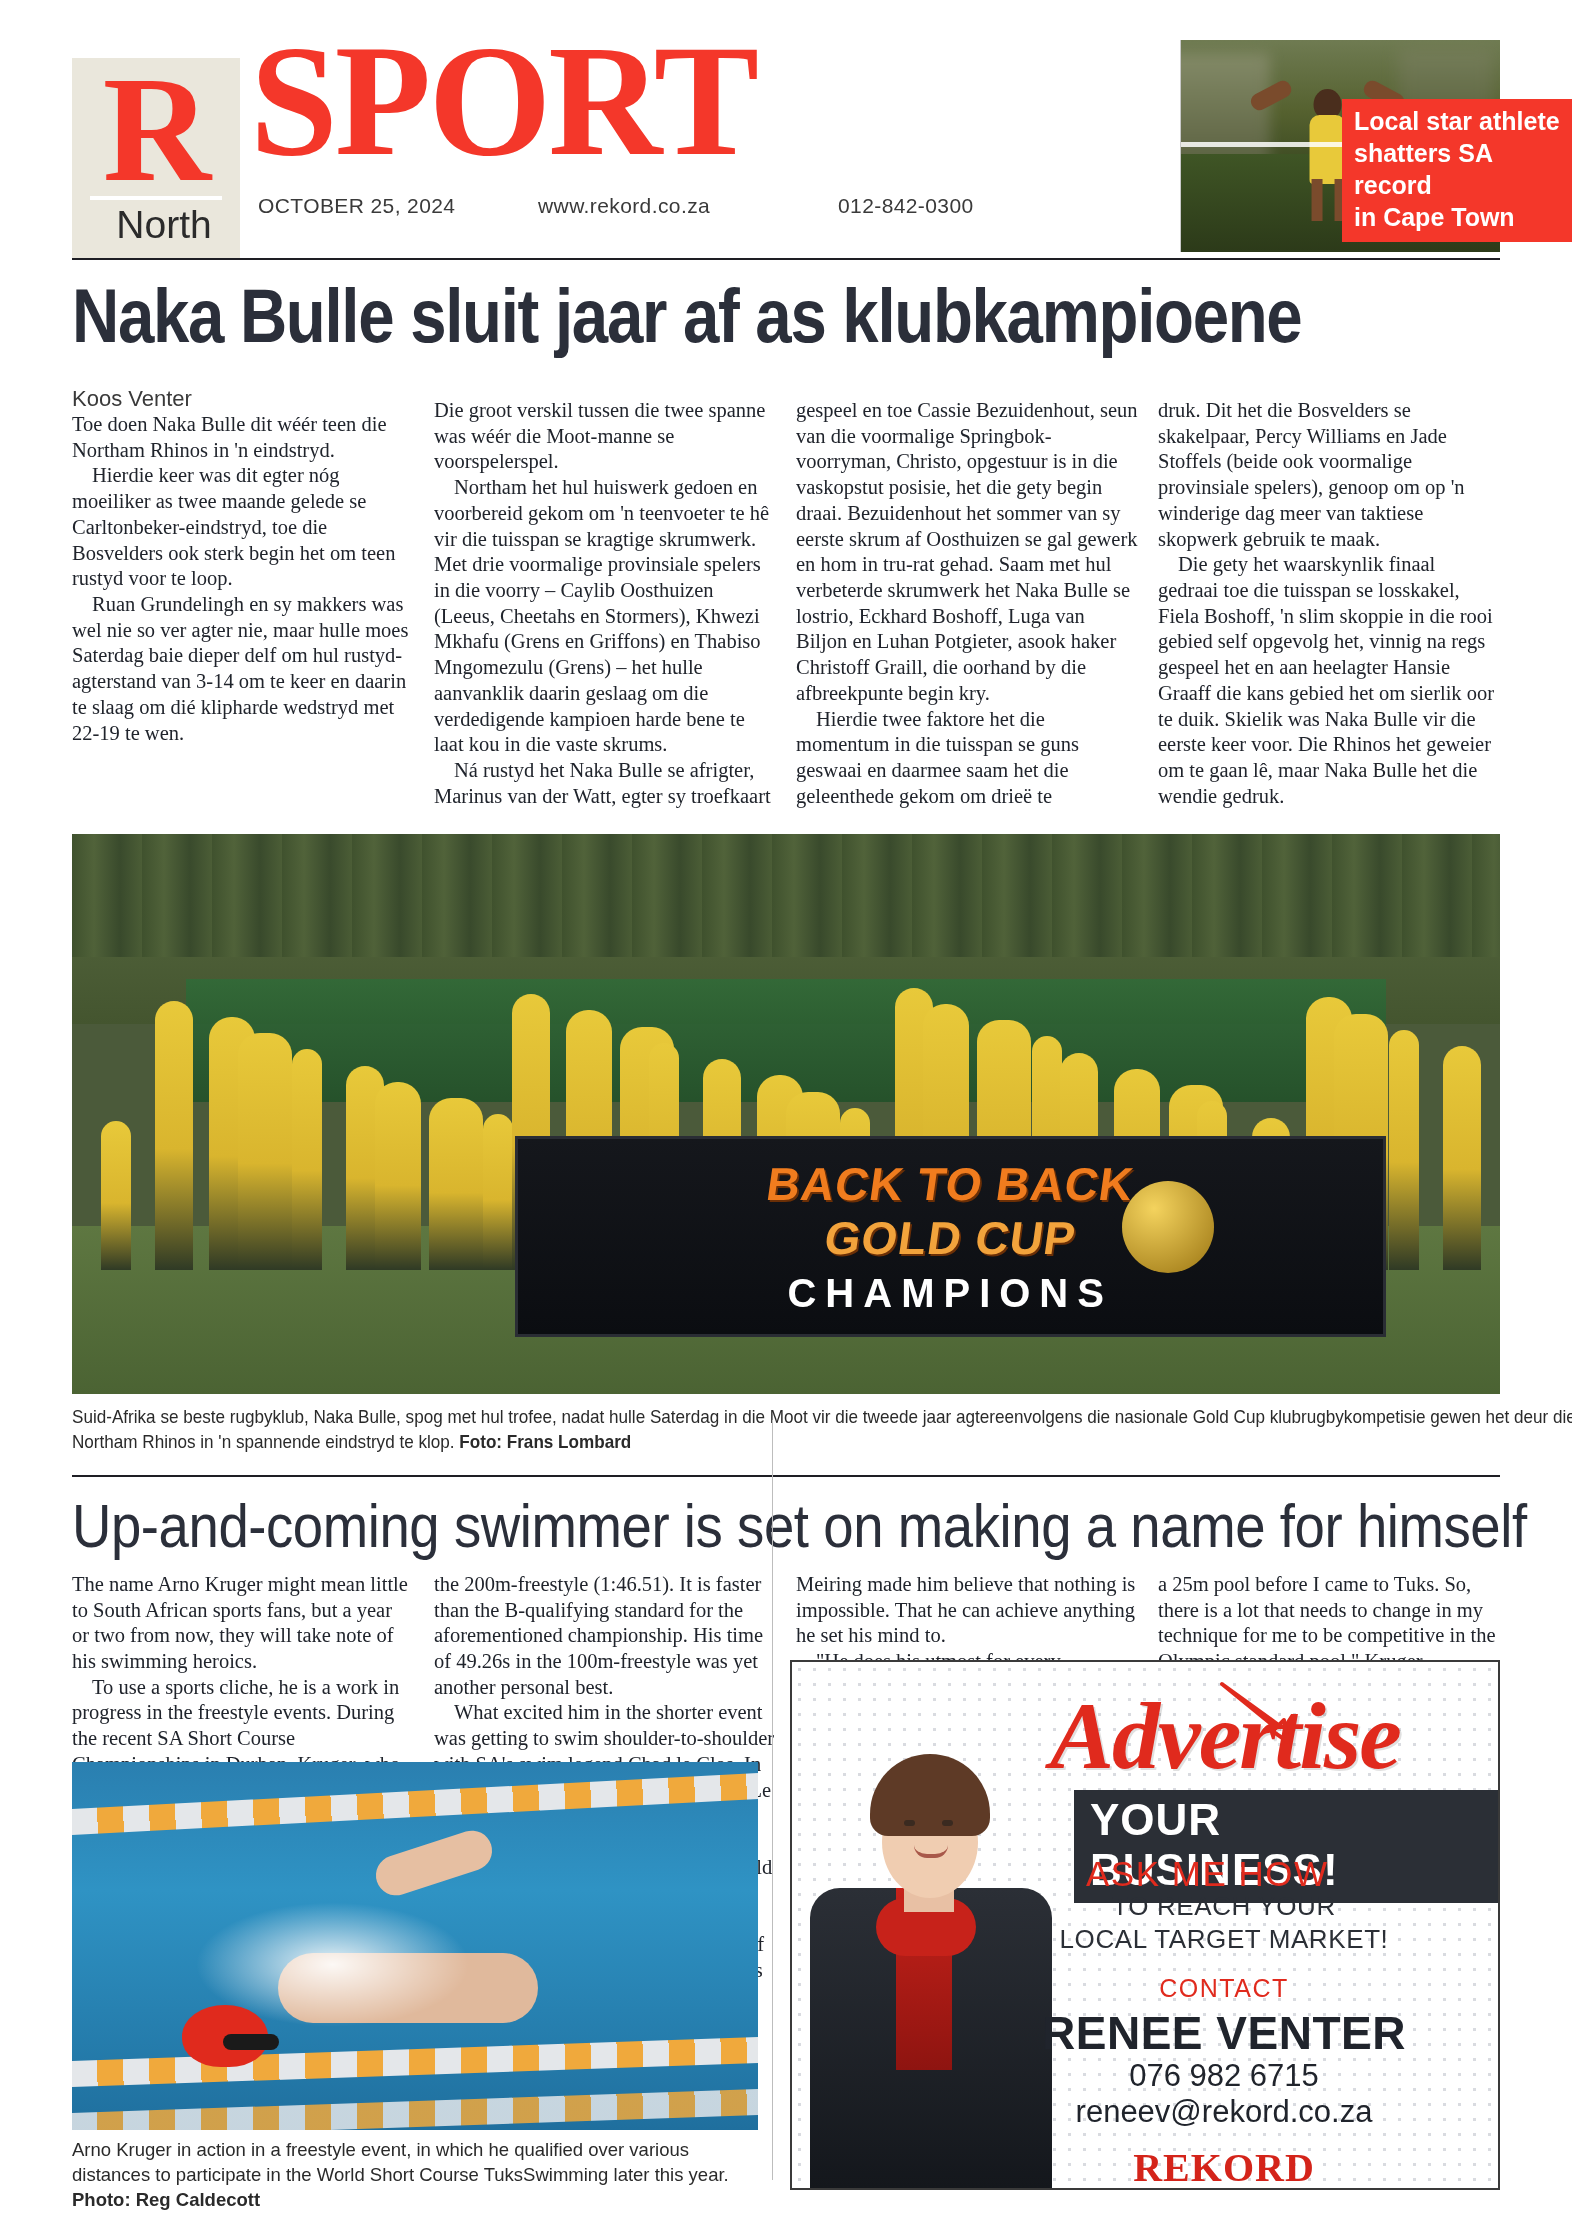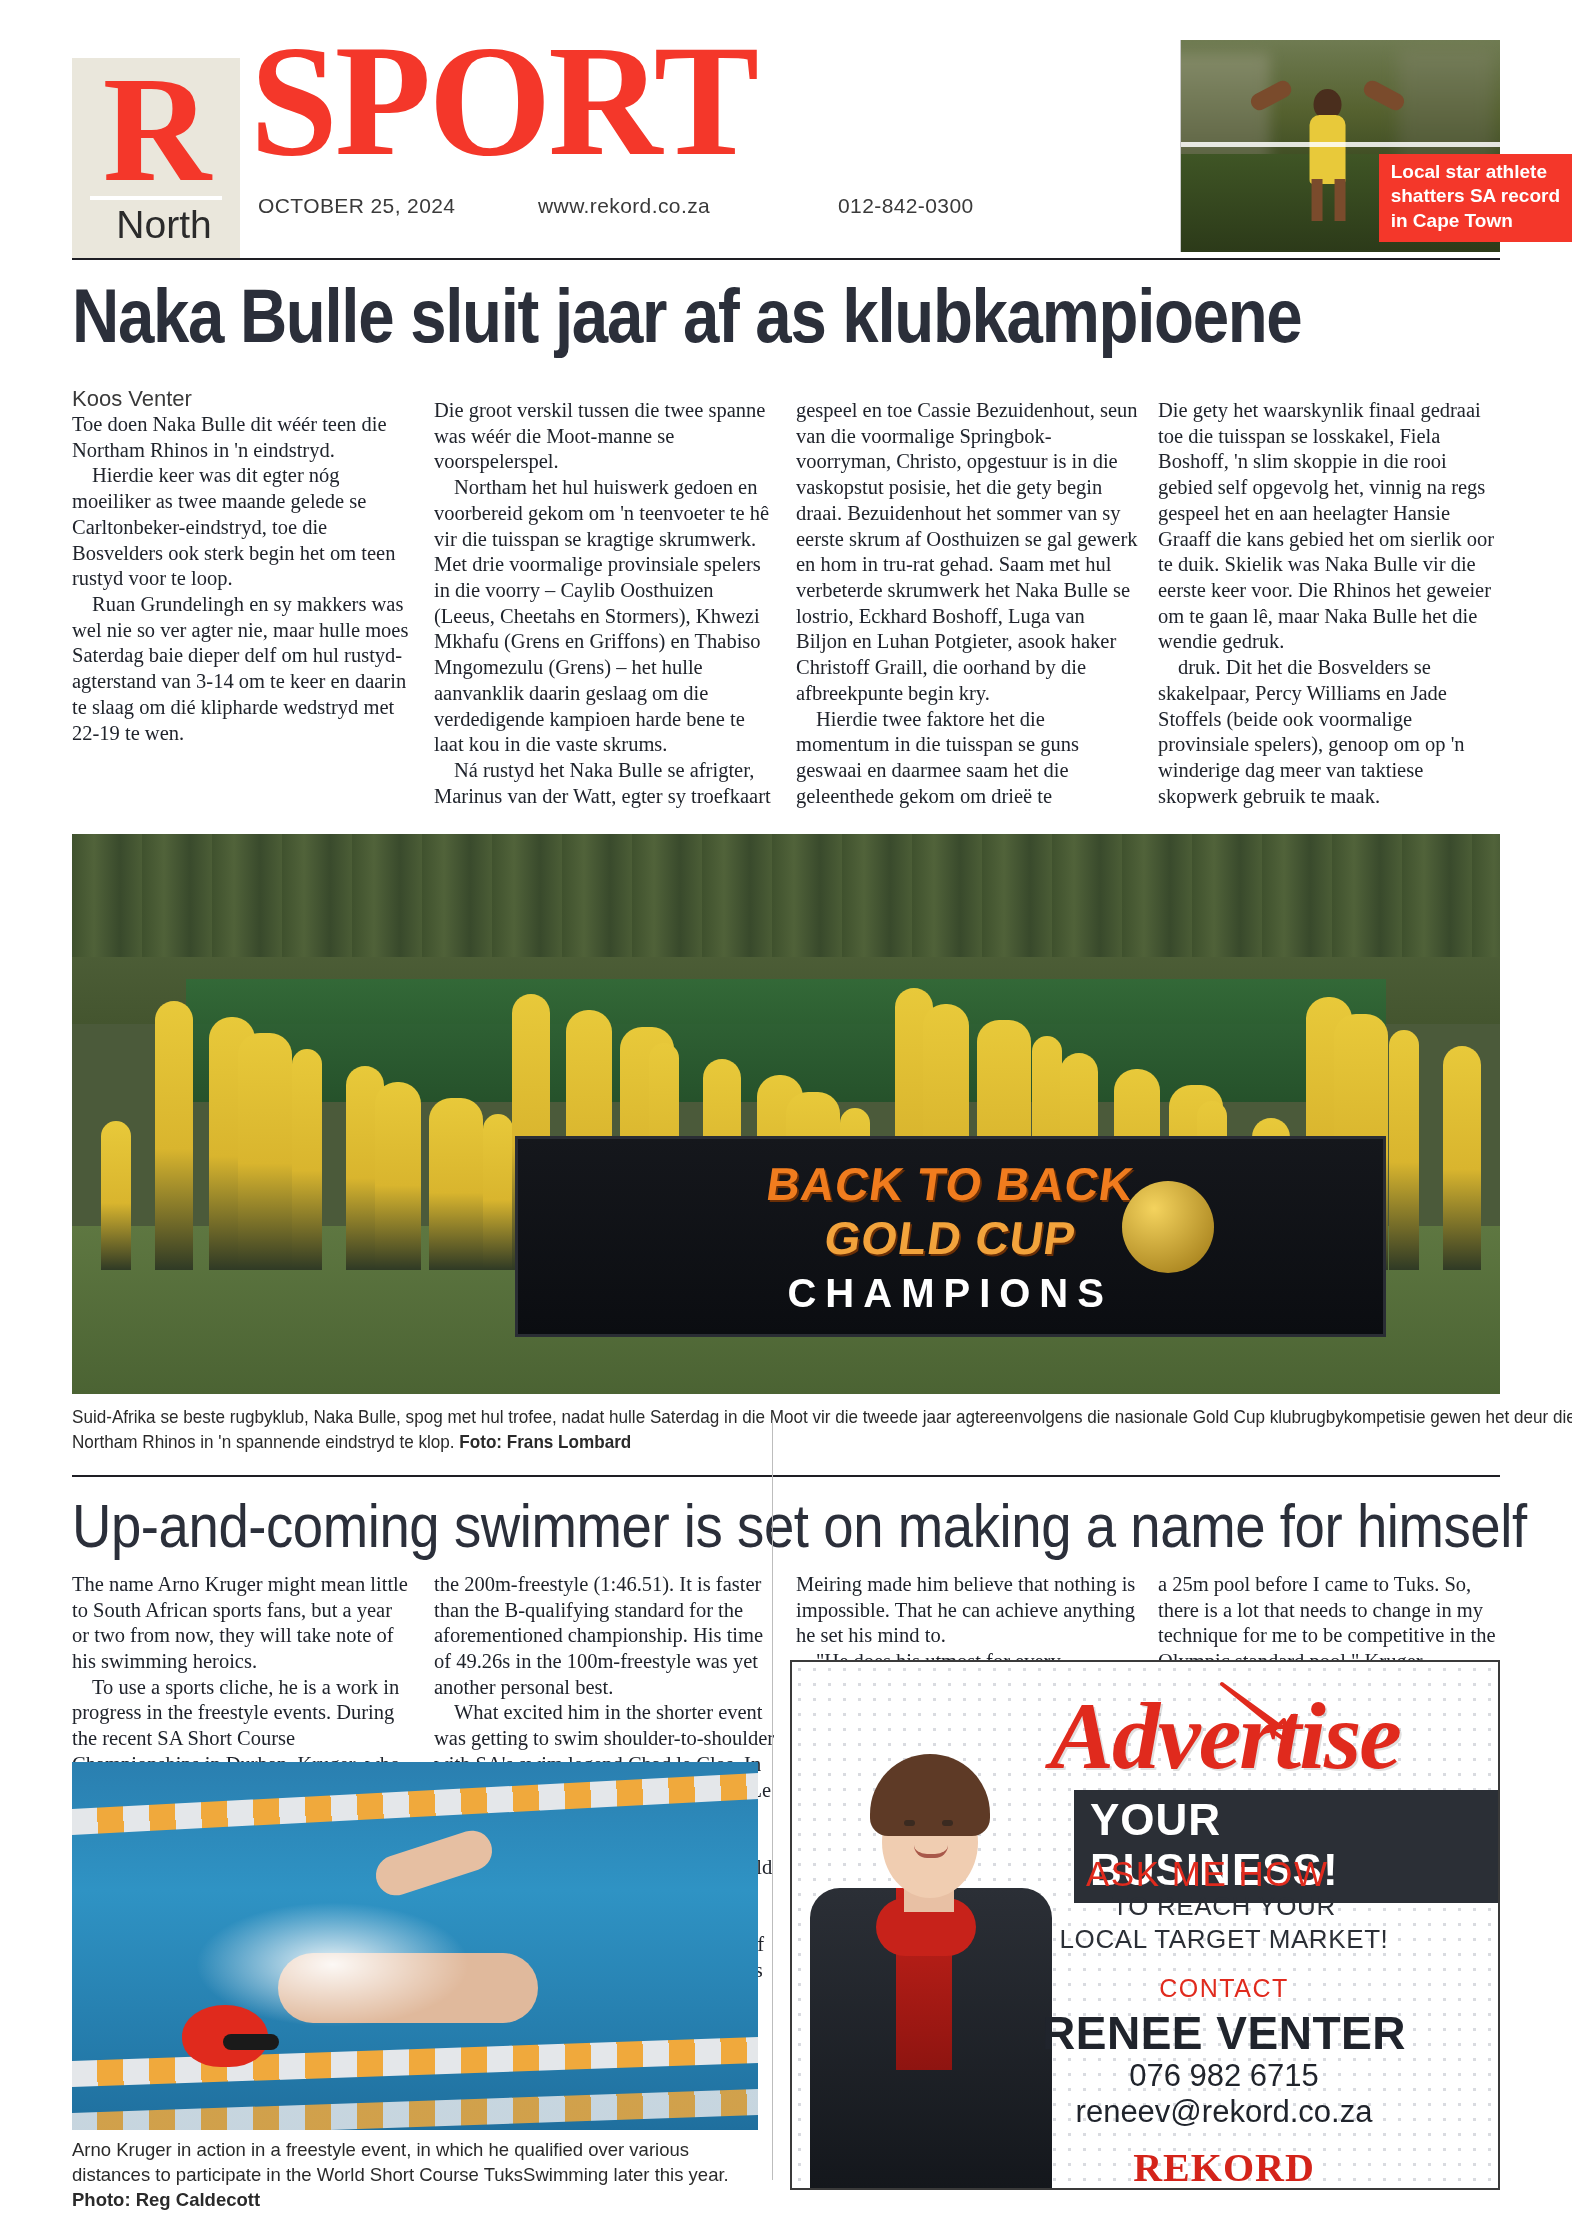--- a/index.html
+++ b/index.html
@@ -138,21 +138,21 @@
     background: rgba(255,255,255,.85); }
 
   .teaser {
     position: absolute;
     right: 0;
     bottom: 16px;
     background: #f4372a;
     color: #ffffff;
     font-family: "Liberation Sans", sans-serif;
     font-weight: bold;
-    font-size: 19px;
+    font-size: 25px;
     line-height: 1.28;
     padding: 6px 12px 9px 12px;
     max-width: 230px;
     z-index: 5;
   }
   .teaser span { display: block; }
 
   .mast-rule {
     margin: 0 72px;
     border-top: 2px solid #1e1e24;
@@ -496,22 +496,22 @@
       <div class="col pad-top">
         <p>Die groot verskil tussen die twee spanne was wéér die Moot-manne se voorspelerspel.</p>
         <p>Northam het hul huiswerk gedoen en voorbereid gekom om 'n teenvoeter te hê vir die tuisspan se kragtige skrumwerk. Met drie voormalige provinsiale spelers in die voorry – Caylib Oosthuizen (Leeus, Cheetahs en Stormers), Khwezi Mkhafu (Grens en Griffons) en Thabiso Mngomezulu (Grens) – het hulle aanvanklik daarin geslaag om die verdedigende kampioen harde bene te laat kou in die vaste skrums.</p>
         <p>Ná rustyd het Naka Bulle se afrigter, Marinus van der Watt, egter sy troefkaart</p>
       </div>
       <div class="col pad-top">
         <p>gespeel en toe Cassie Bezuidenhout, seun van die voormalige Springbok-voorryman, Christo, opgestuur is in die vaskopstut posisie, het die gety begin draai. Bezuidenhout het sommer van sy eerste skrum af Oosthuizen se gal gewerk en hom in tru-rat gehad. Saam met hul verbeterde skrumwerk het Naka Bulle se lostrio, Eckhard Boshoff, Luga van Biljon en Luhan Potgieter, asook haker Christoff Graill, die oorhand by die afbreekpunte begin kry.</p>
         <p>Hierdie twee faktore het die momentum in die tuisspan se guns geswaai en daarmee saam het die geleenthede gekom om drieë te</p>
       </div>
       <div class="col pad-top">
+        <p>druk. Dit het die Bosvelders se skakelpaar, Percy Williams en Jade Stoffels (beide ook voormalige provinsiale spelers), genoop om op 'n winderige dag meer van taktiese skopwerk gebruik te maak.</p>
         <p>Die gety het waarskynlik finaal gedraai toe die tuisspan se losskakel, Fiela Boshoff, 'n slim skoppie in die rooi gebied self opgevolg het, vinnig na regs gespeel het en aan heelagter Hansie Graaff die kans gebied het om sierlik oor te duik. Skielik was Naka Bulle vir die eerste keer voor. Die Rhinos het geweier om te gaan lê, maar Naka Bulle het die wendie gedruk.</p>
-        <p>druk. Dit het die Bosvelders se skakelpaar, Percy Williams en Jade Stoffels (beide ook voormalige provinsiale spelers), genoop om op 'n winderige dag meer van taktiese skopwerk gebruik te maak.</p>
       </div>
     </div>
   </div>
 
   <div class="rugby-photo">
     <div class="rp-sky"></div>
     <div class="rp-trees"></div>
     <div class="rp-field"></div>
     <div class="rp-stand"></div>
     <div class="rp-crowd">

